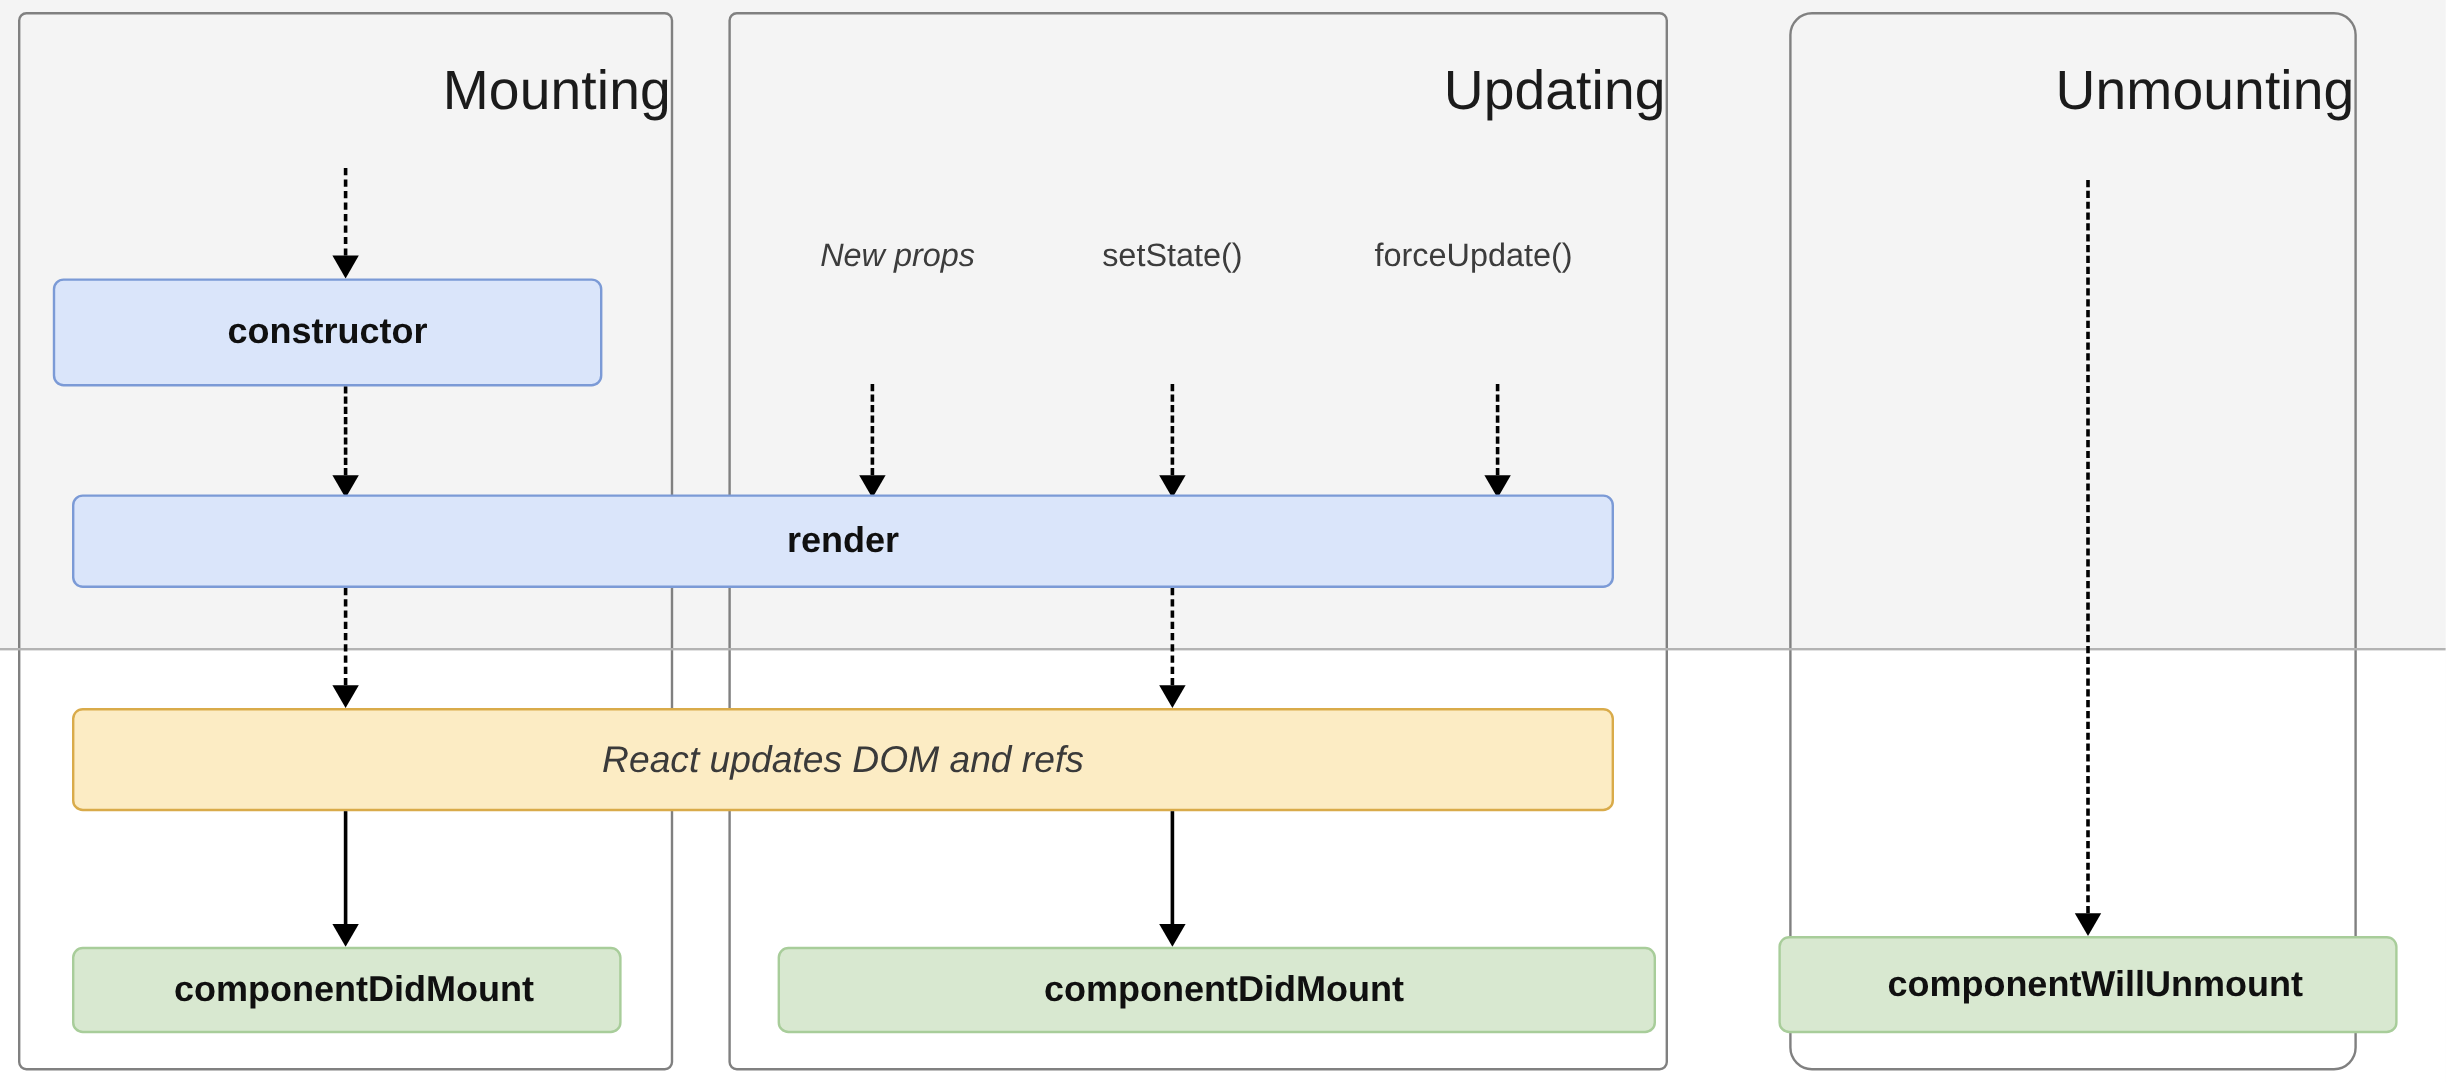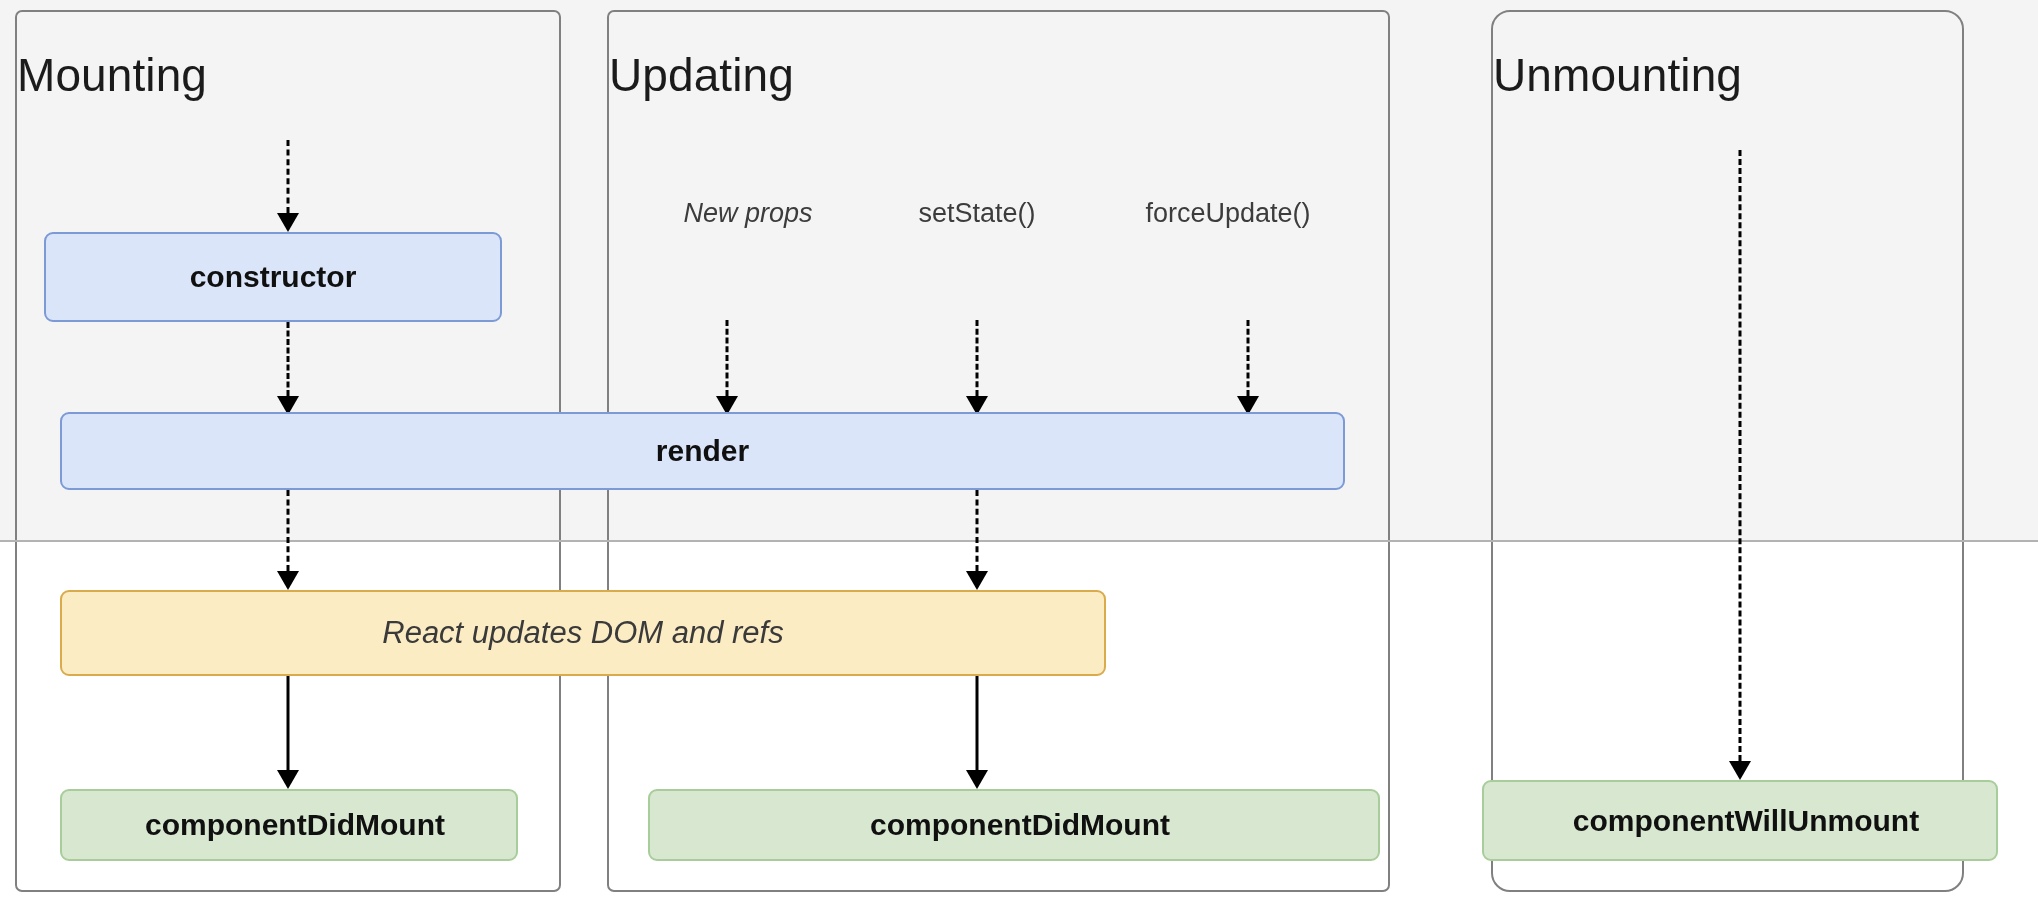--- a/index.html
+++ b/index.html
@@ -20,21 +20,21 @@
   .panel{
     position:absolute;
     border:2px solid #808080;
     border-radius:7px;
     box-sizing:border-box;
     background:transparent;
   }
   .panel-title{
     position:absolute;
     top:36px;left:0;right:0;
-    text-align:left;
+    text-align:right;
     font-size:46px;
     font-weight:400;
     color:#1b1b1b;
     letter-spacing:.1px;
     white-space:nowrap;
   }
 
   
   .phase-divider{
     position:absolute;left:0;width:2038px;top:540px;
@@ -140,21 +140,21 @@
 
   <div class="arrow dashed" style="left:288px;top:490px;width:24px;height:100px;">
     <div class="shaft" style="height:81px;"></div>
     <div class="head"></div>
   </div>
   <div class="arrow dashed" style="left:977px;top:490px;width:24px;height:100px;">
     <div class="shaft" style="height:81px;"></div>
     <div class="head"></div>
   </div>
 
-  <div class="lbox yellow" style="left:60px;top:590px;width:1046px;height:86px;">React updates DOM and refs</div>
+  <div class="lbox yellow" style="left:60px;top:590px;width:1285px;height:86px;">React updates DOM and refs</div>
 
   <div class="arrow solid" style="left:288px;top:676px;width:24px;height:113px;">
     <div class="shaft" style="height:94px;"></div>
     <div class="head"></div>
   </div>
   <div class="arrow solid" style="left:977px;top:676px;width:24px;height:113px;">
     <div class="shaft" style="height:94px;"></div>
     <div class="head"></div>
   </div>
 

